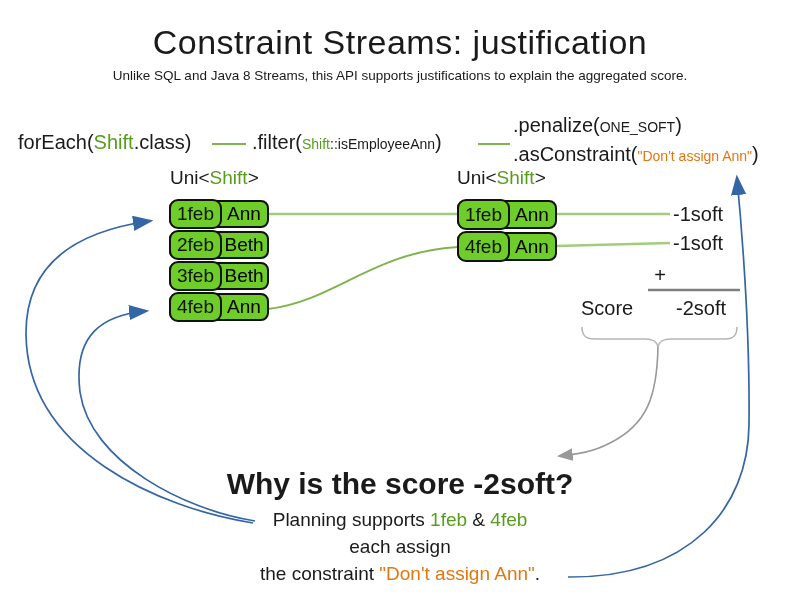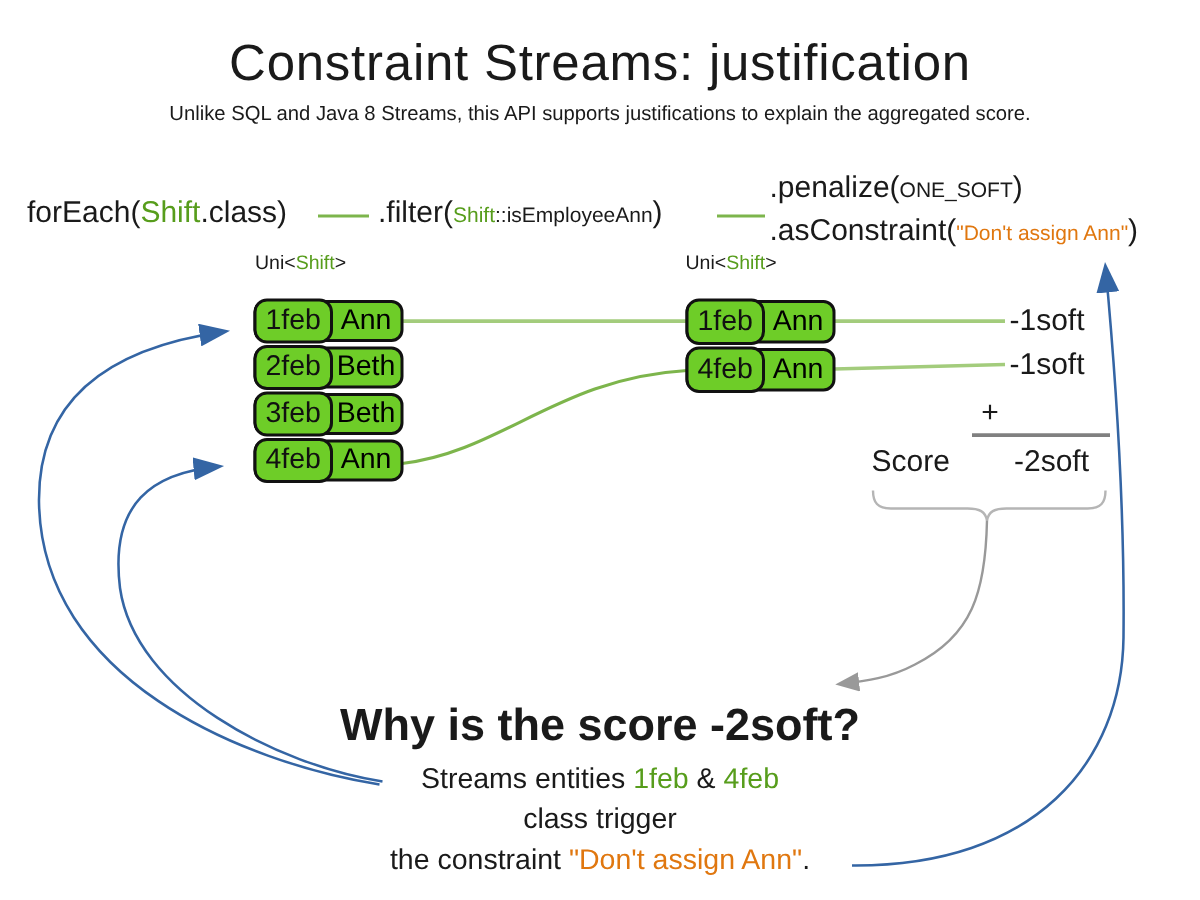--- a/index.html
+++ b/index.html
@@ -9,21 +9,21 @@
   .center { left:0; right:0; text-align:center; }
 
   .title { top:23px; font-size:34px; font-weight:400; letter-spacing:0.5px; }
   .subtitle { top:68px; font-size:13.5px; }
 
   .code { font-size:20px; white-space:nowrap; }
   .code .small { font-size:14px; }
   .green-t { color:#579d1c; }
   .orange-t { color:#e0770f; }
 
-  .uni-label { font-size:13px; white-space:nowrap; }
+  .uni-label { font-size:19px; white-space:nowrap; }
 
   svg.layer { position:absolute; left:0; top:0; z-index:1; }
   .row { position:absolute; width:100px; height:28px; z-index:2; }
   .row .outer { position:absolute; inset:0; background:#6ecd28; border:2px solid #111;
                 border-radius:8px; }
   .row .emp { position:absolute; left:50px; right:0; top:0; bottom:0; display:flex;
               align-items:center; justify-content:center; font-size:19px; color:#000000; }
   .row .date { position:absolute; left:0; top:-1px; bottom:-1px; width:53px; background:#6ecd28;
                border:2px solid #111; border-radius:9px; display:flex; align-items:center;
                justify-content:center; font-size:19px; color:#111; }
@@ -134,20 +134,20 @@
   </div>
 
   <div class="abs soft" style="left:673px; top:203px;">-1soft</div>
   <div class="abs soft" style="left:673px; top:232px;">-1soft</div>
   <div class="abs plus" style="left:648px; top:264px; width:24px; text-align:center;">+</div>
   <div class="abs soft" style="left:581px; top:297px;">Score</div>
   <div class="abs soft" style="left:676px; top:297px;">-2soft</div>
 
   <div class="abs center why-heading">Why is the score -2soft?</div>
   <div class="abs center why-line" style="top:509px;">
-    <span>Streams entities </span><span class="green-t">1feb</span><span> &amp; </span><span class="green-t">4feb</span>
+    <span>Planning supports </span><span class="green-t">1feb</span><span> &amp; </span><span class="green-t">4feb</span>
   </div>
-  <div class="abs center why-line" style="top:536px;">class trigger</div>
+  <div class="abs center why-line" style="top:536px;">each assign</div>
   <div class="abs center why-line" style="top:563px;">
     <span>the constraint </span><span class="orange-t">"Don't assign Ann"</span><span>.</span>
   </div>
 
 </div>
 
 </body></html>

